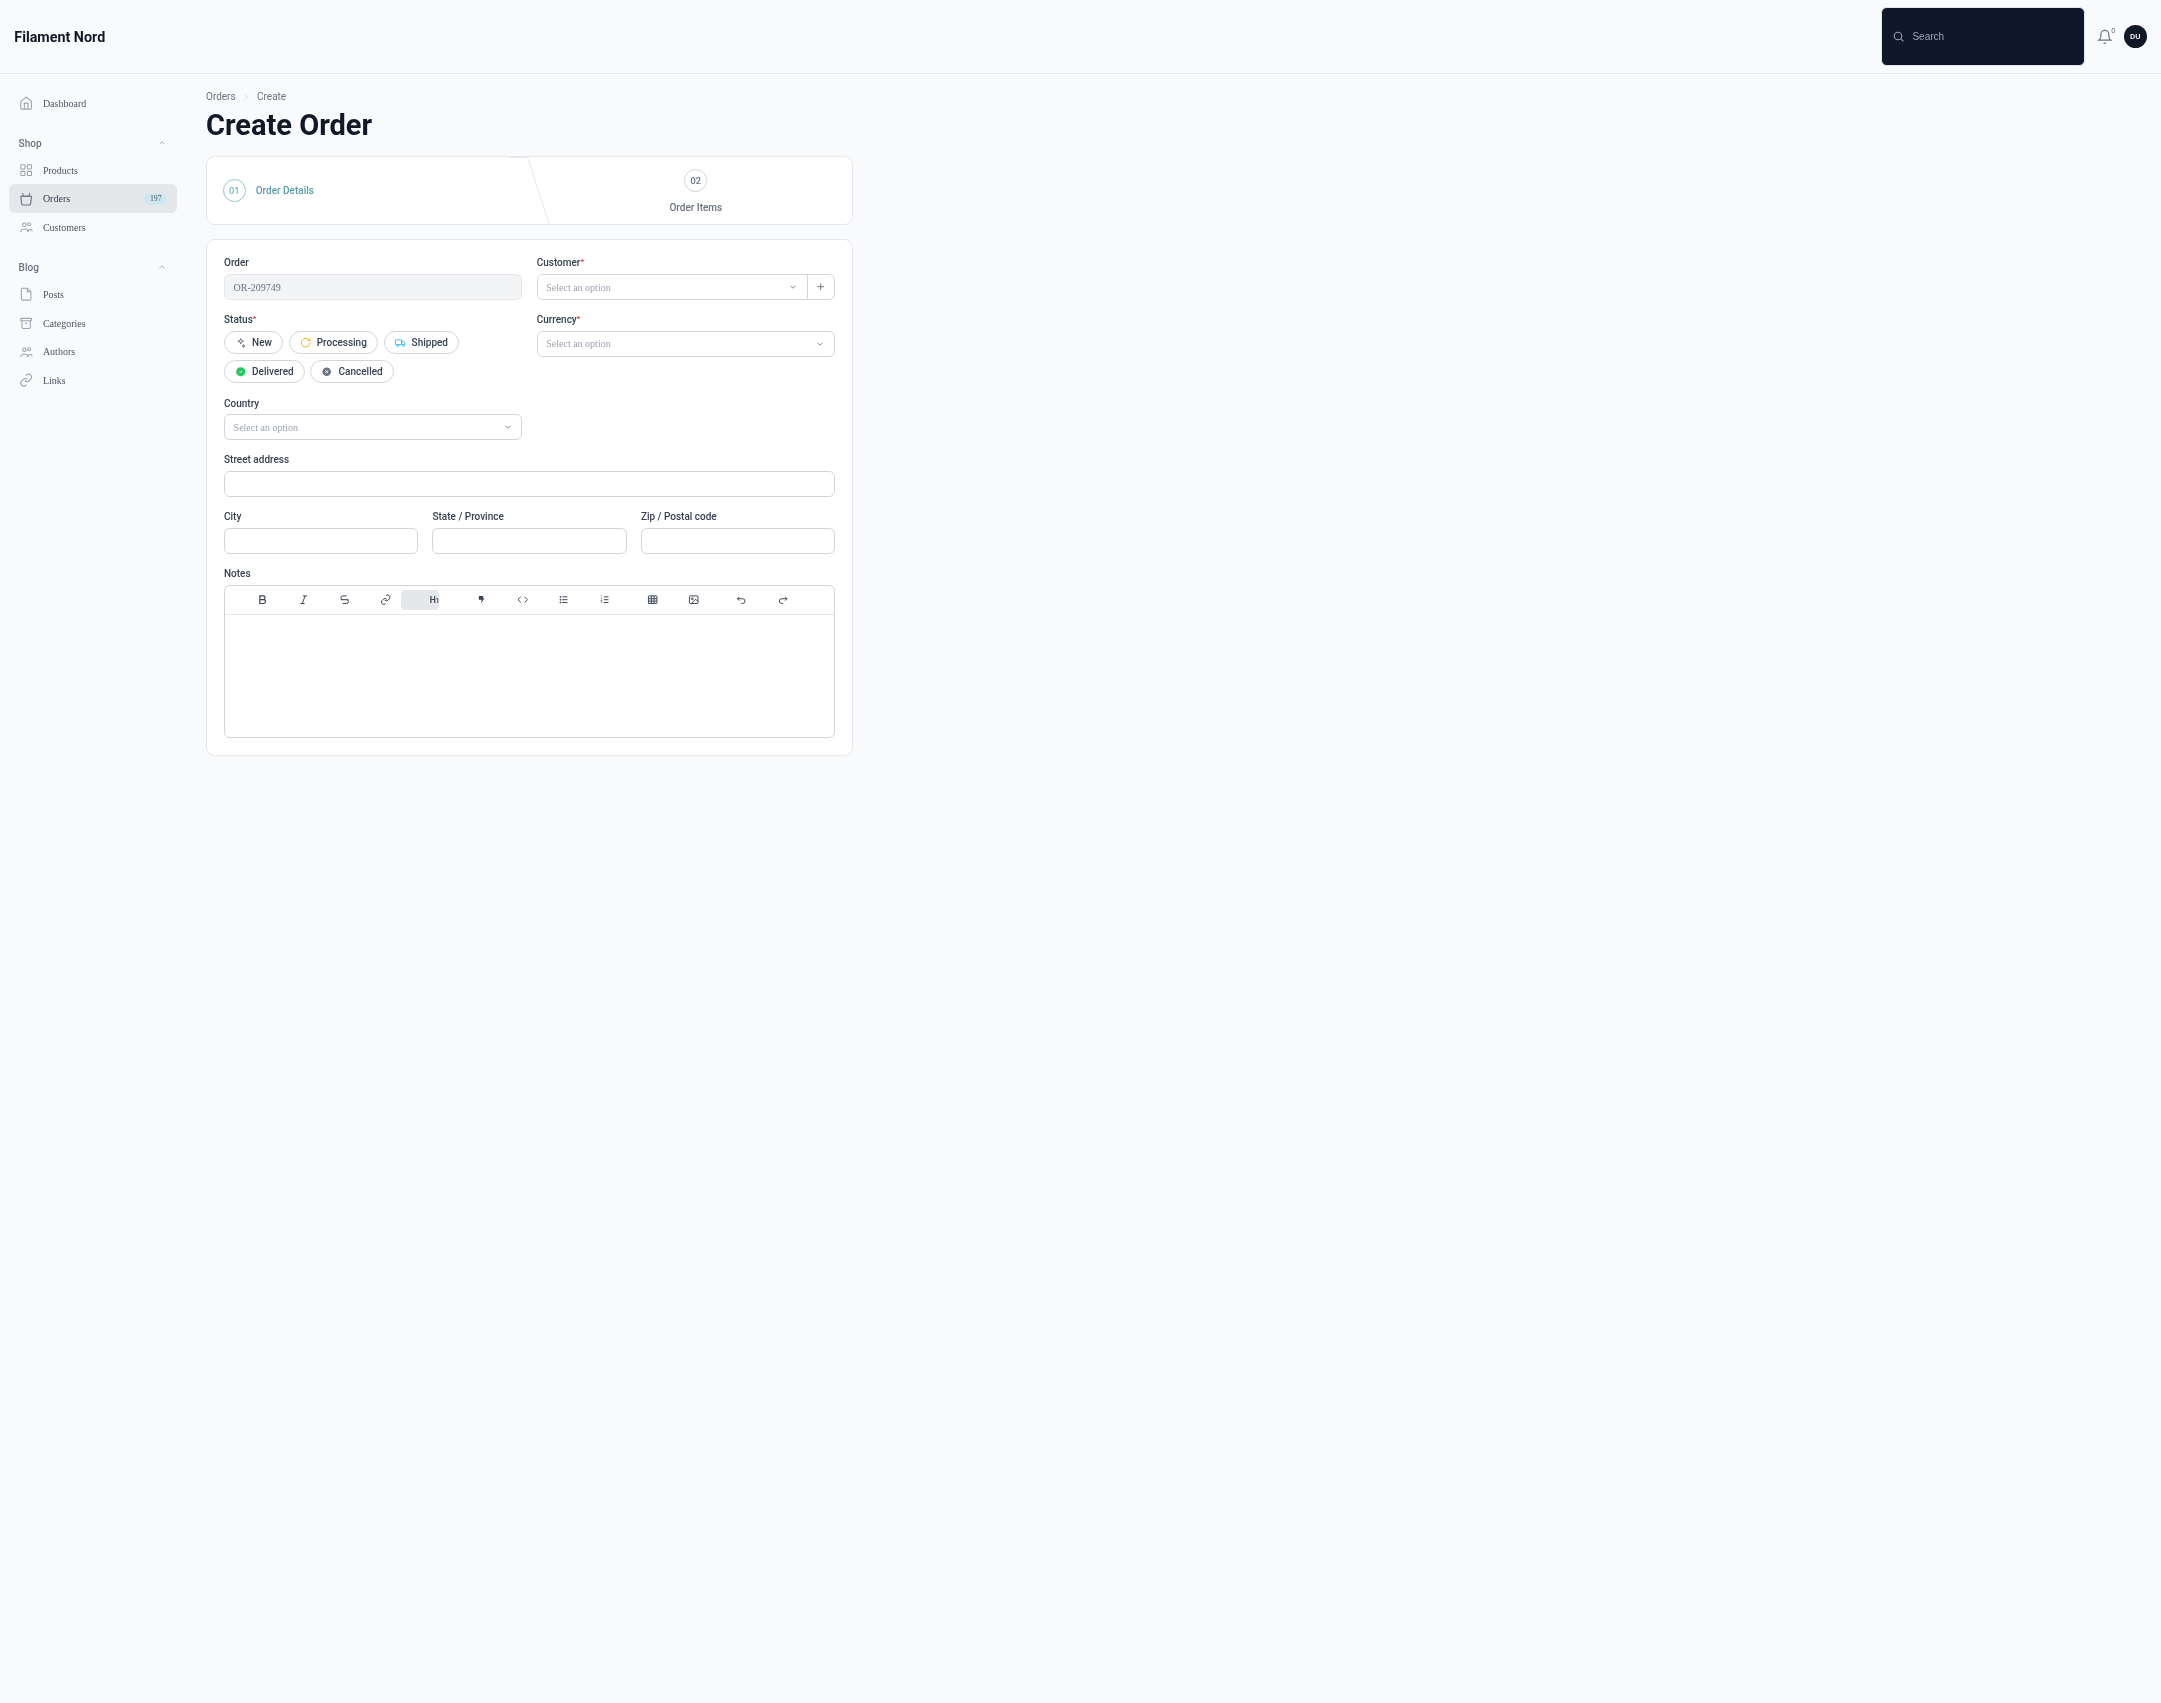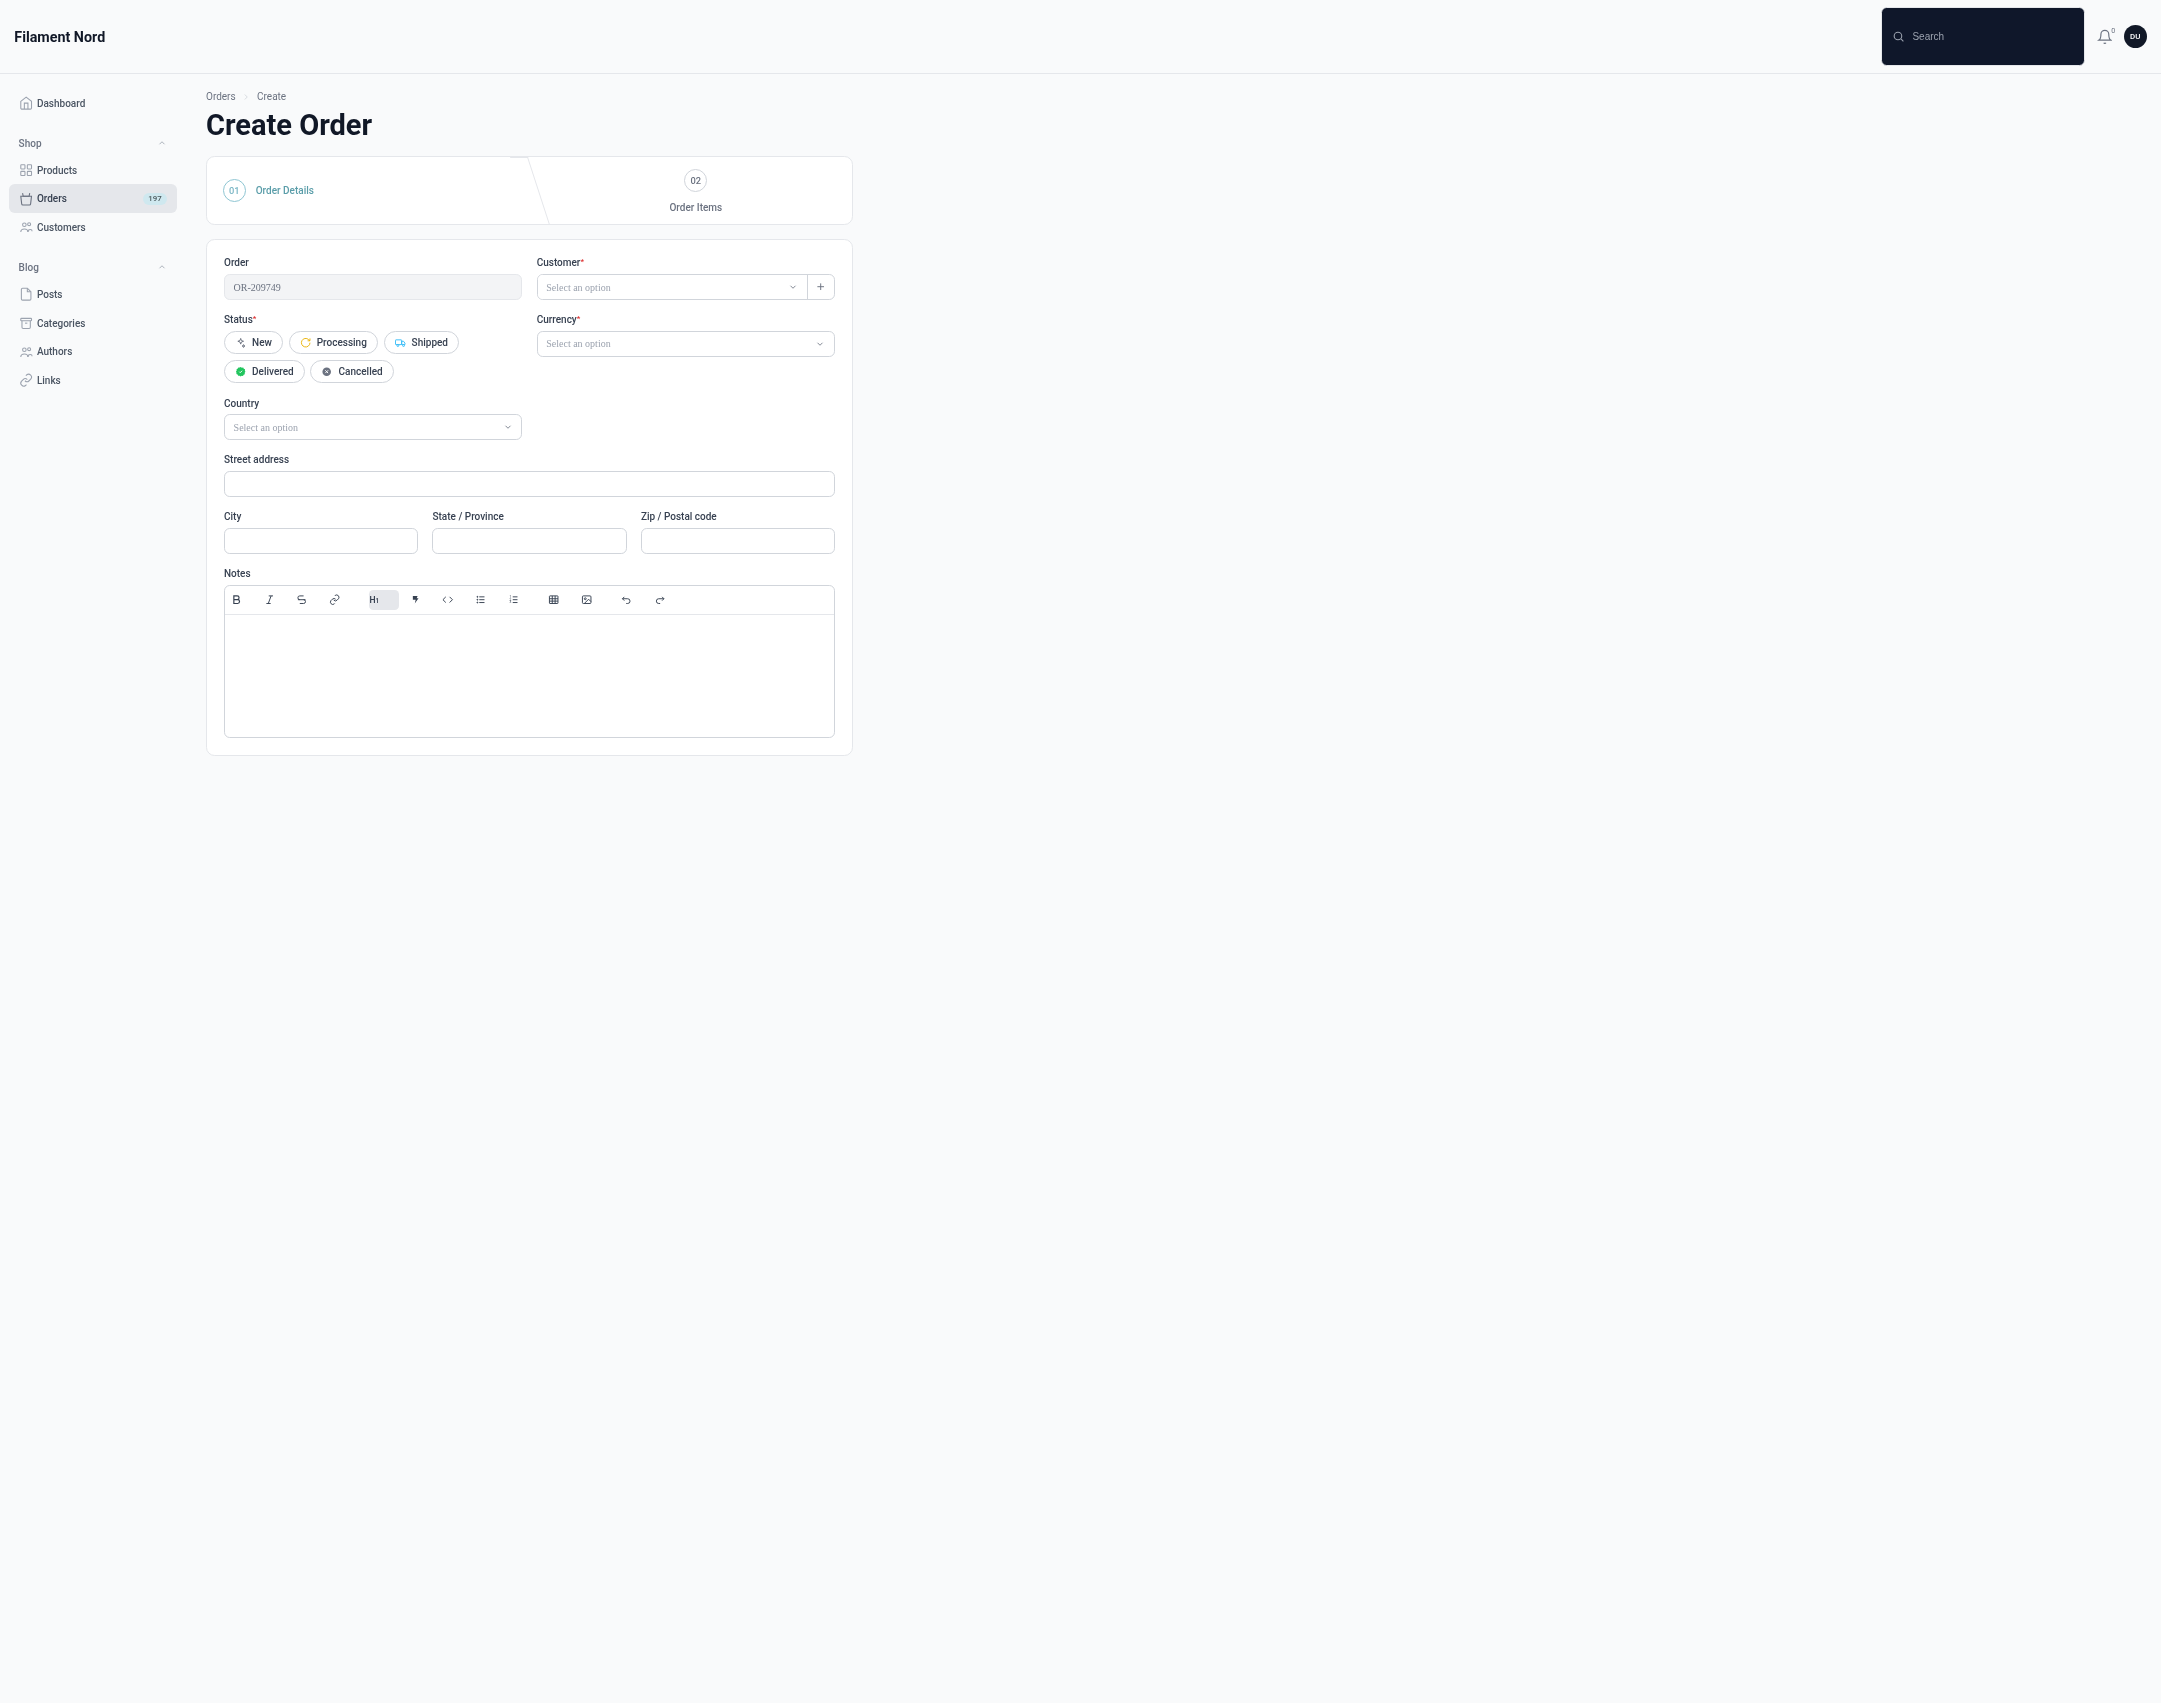--- a/index.html
+++ b/index.html
@@ -71,25 +71,26 @@
     .main {
       flex: 1;
       padding: 17px 20px 29px;
       max-width: 687px;
     }
     
     
     .nav-item {
       display: flex;
       align-items: center;
-      gap: 4px;
+      gap: 10px;
       padding: 7.2px 10px;
       border-radius: 5.7px;
       color: #4b5563;
       cursor: pointer;
+      font-family: Liberation Serif, serif;
     }
     .nav-item.active { background: #e5e7eb; color: #374151; }
     .nav-item .label { flex: 1; font-weight: 500; font-size: 10px; }
     .nav-badge {
       background: #cfe8ef;
       color: #4b5a5e;
       font-size: 7.9px;
       font-weight: 500;
       padding: 1.4px 5.7px;
       border-radius: 7.2px;
@@ -265,25 +266,25 @@
       overflow: hidden;
     }
     .editor-toolbar {
       display: flex;
       align-items: center;
       gap: 2.9px;
       padding: 4.3px 5.7px;
       border-bottom: 0.7px solid #e5e7eb;
     }
     .tb-btn {
-      width: 30px;
+      width: 38px;
       height: 20px;
       display: flex;
       align-items: center;
-      justify-content: flex-start;
+      justify-content: flex-end;
       border-radius: 4.3px;
       cursor: pointer;
       color: #374151;
     }
     .tb-btn.active-tool { background: #e5e7eb; }
     .tb-gap { width: 4.3px; }
     .editor-body { min-height: 122px; padding: 8.6px; }
     
     
     .form-footer {

